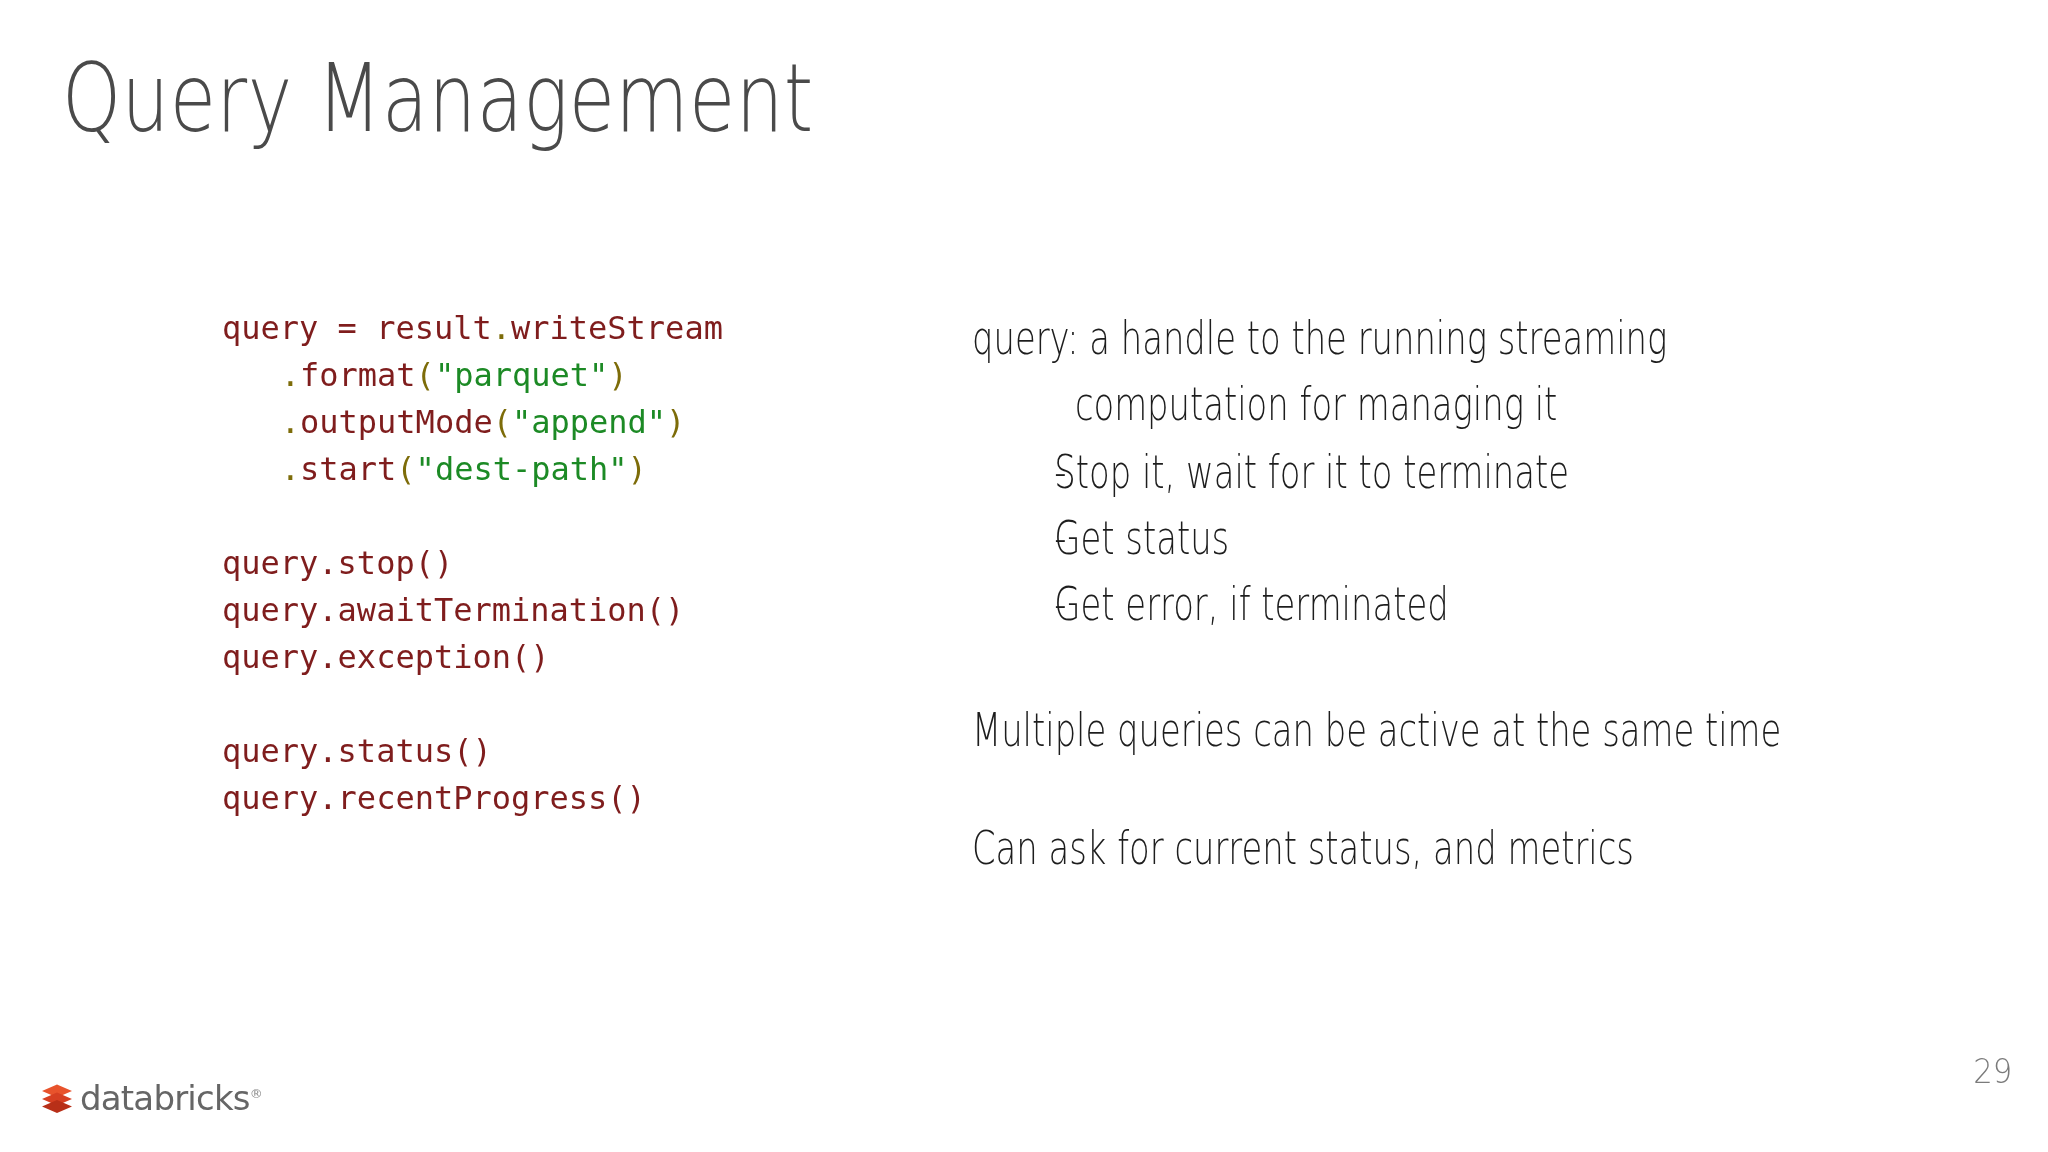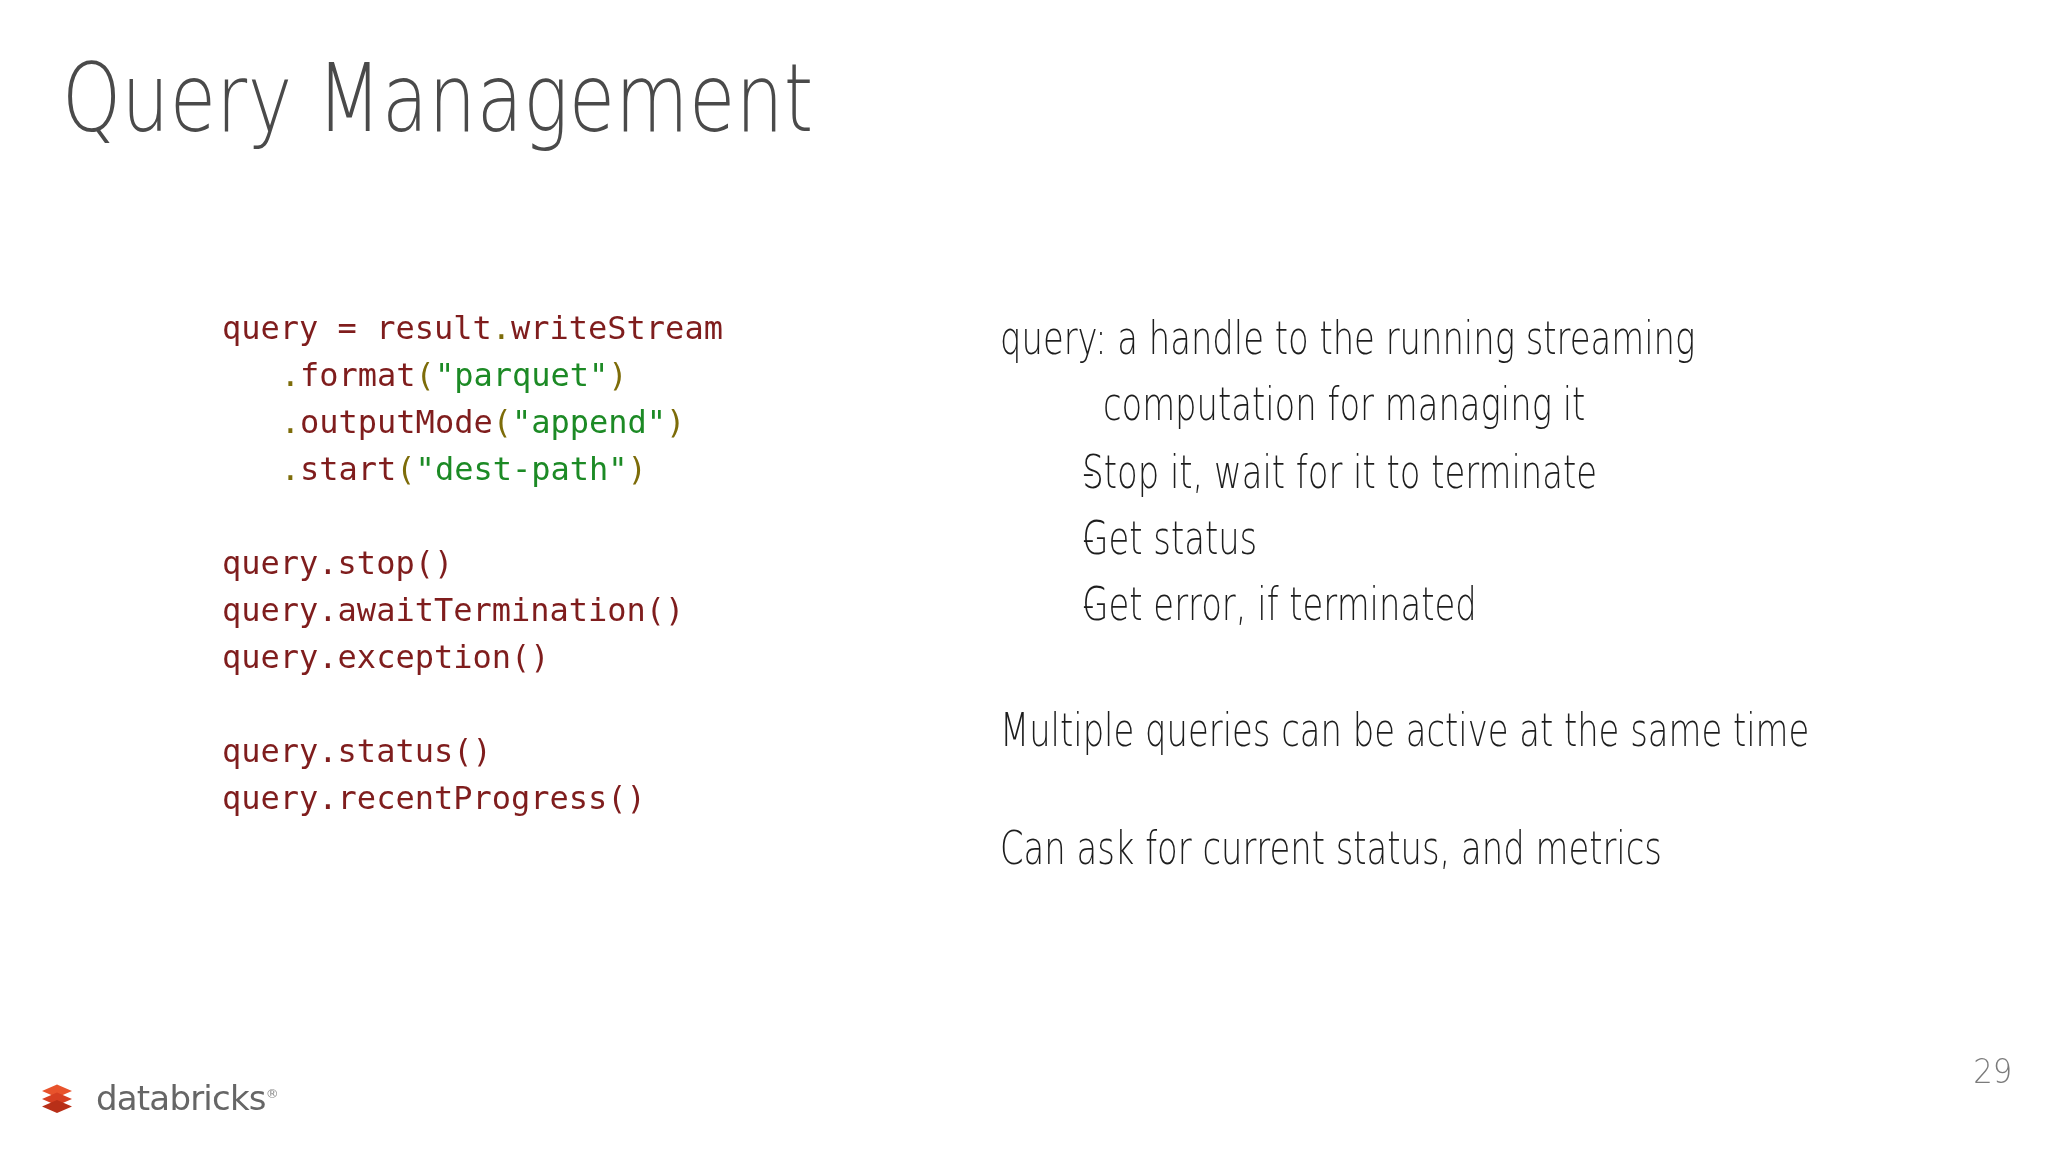--- a/index.html
+++ b/index.html
@@ -57,21 +57,21 @@
   .code-line { white-space: pre; }
   .code-line.indent { padding-left: 3.05ch; }
   .tok-punct  { color: #7d6c09; }
   .tok-string { color: #1c8a25; }
   .tok-plain  { color: #7f1d1d; }
   .code-gap   { height: 47px; }
 
   
   .prose-col {
     position: absolute;
-    left: 1000px;
+    left: 972px;
     top: 305px;
     width: 1010px;
     font-family: "DejaVu Sans", sans-serif;
     font-weight: 300;
     color: #1d1d1d;
     font-size: 46px;
     line-height: 66px;
   }
   .prose-line {
     transform: scaleX(0.735);
@@ -102,21 +102,21 @@
   .para-gap { height: 60px; }
   .para-gap-sm { height: 52px; }
 
   
   .logo {
     position: absolute;
     left: 40px;
     top: 1078px;
     display: flex;
     align-items: center;
-    gap: 22px;
+    gap: 6px;
   }
   .logo-mark {
     width: 34px;
     height: 34px;
     position: relative;
     flex: 0 0 auto;
   }
   .logo-text {
     font-family: "DejaVu Sans", sans-serif;
     font-weight: 400;

